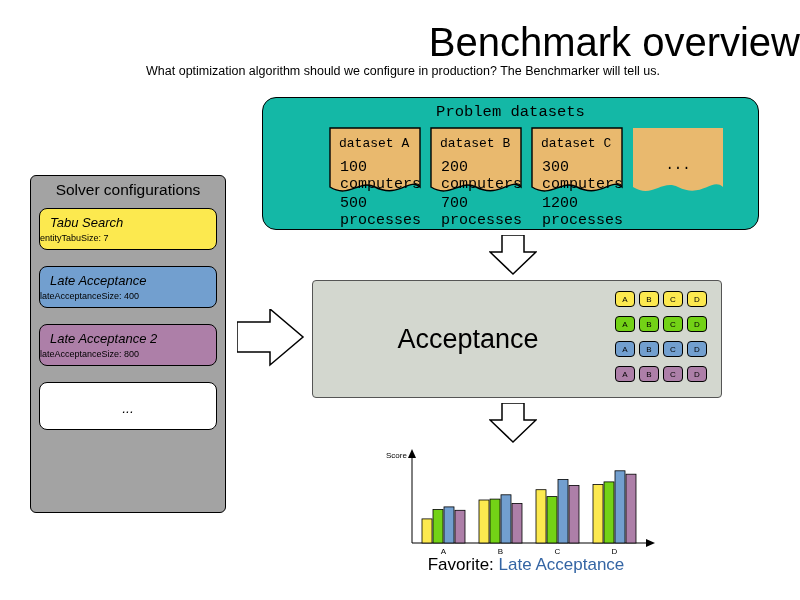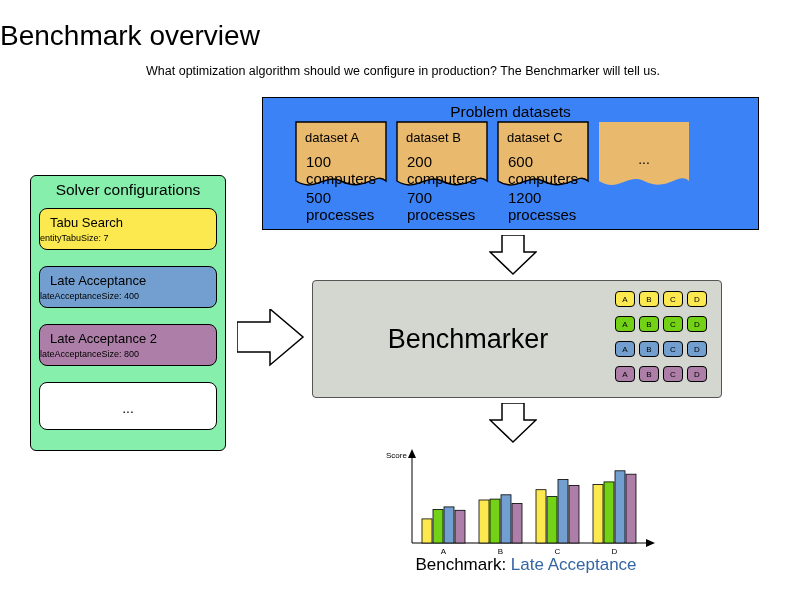--- a/index.html
+++ b/index.html
@@ -1,38 +1,38 @@
 <!DOCTYPE html>
 <html><head>
 <meta charset="utf-8">
 <style>
   html,body{margin:0;padding:0;background:#fff;}
   body{width:800px;height:600px;position:relative;font-family:"Liberation Sans",sans-serif;color:#000;overflow:hidden;}
 
   .abs{position:absolute;}
 
-  .page-title{left:0;right:0;top:20px;text-align:left;font-size:28px;}
+  .page-title{left:0;right:0;top:20px;text-align:right;font-size:40px;}
   .page-subtitle{left:0;right:0;top:64px;text-align:center;font-size:12.5px;margin-left:6px;}
 
   
-  .datasets-panel{left:262px;top:97px;width:497px;height:133px;border:1.5px solid #000;border-radius:0;background:#3b82f6;box-sizing:border-box;}
+  .datasets-panel{left:262px;top:97px;width:497px;height:133px;border:1.5px solid #000;border-radius:14px;background:#14b8a6;box-sizing:border-box;font-family:Liberation Mono, monospace;}
   .datasets-title{text-align:center;font-size:15.5px;margin-top:5px;}
-  .datasets-row{display:flex;gap:9px;justify-content:flex-start;padding-left:32px;}
+  .datasets-row{display:flex;gap:9px;justify-content:center;margin-top:6px;padding-left:32px;}
   .dataset-card{position:relative;width:92px;height:78px;}
   .card-shape{position:absolute;left:0;top:0;width:100%;height:100%;}
   .card-name{position:relative;font-size:13px;margin:9px 0 8px 10px;}
   .card-line{position:relative;font-size:15px;margin:2px 0 0 11px;}
   .dataset-card.etc .card-name{text-align:center;margin:30px 0 0 0;font-size:14px;}
 
   
-  .solvers-panel{left:30px;top:175px;width:196px;height:276px;border:1.5px solid #000;border-radius:6px;background:#86efac;box-sizing:border-box;}
+  .solvers-panel{left:30px;top:175px;width:196px;height:338px;border:1.5px solid #000;border-radius:6px;background:#a3a3a3;box-sizing:border-box;}
   .solvers-title{text-align:center;font-size:15.5px;margin-top:5px;}
   .solver-list{display:flex;flex-direction:column;gap:16px;padding:9px 8px 0;}
   .solver-item{border:1.5px solid #000;border-radius:8px;height:42px;box-sizing:border-box;padding-top:6px;background:#fff;}
-  .solver-name{font-size:13px;margin-left:10px;}
+  .solver-name{font-size:13px;margin-left:10px;font-style:italic;}
   .solver-detail{font-size:9px;margin-top:3px;}
   .solver-item.etc{height:48px;}
   .solver-item.etc .solver-name{text-align:center;margin:11px 0 0;font-size:14px;}
 
   
   .benchmarker-panel{left:312px;top:280px;width:410px;height:118px;background:#d3d7cf;border:1.5px solid #555;border-radius:4px;box-sizing:border-box;}
   .benchmarker-label{position:absolute;left:20px;top:0;height:100%;width:270px;display:flex;align-items:center;justify-content:center;font-size:27px;}
   .matrix{position:absolute;right:14px;top:10px;display:flex;flex-direction:column;gap:9px;}
   .matrix-row{display:flex;gap:4px;}
   .matrix-cell{width:20px;height:16px;border:1px solid #000;border-radius:4px;font-size:8px;display:flex;align-items:center;justify-content:center;box-sizing:border-box;}
@@ -66,21 +66,21 @@
       <div class="card-name">dataset B</div>
       <div class="card-line">200 computers</div>
       <div class="card-line">700 processes</div>
     </div>
 
     <div class="dataset-card">
       <svg class="card-shape" viewBox="0 0 92 78" preserveAspectRatio="none">
         <path d="M1,1 H91 V60 C80,50 70,72 46,60 C30,52 20,72 1,60 Z" fill="#e9b96e" stroke="#000" stroke-width="1.4"></path>
       </svg>
       <div class="card-name">dataset C</div>
-      <div class="card-line">600 computers</div>
+      <div class="card-line">300 computers</div>
       <div class="card-line">1200 processes</div>
     </div>
 
 
     <div class="dataset-card etc">
       <svg class="card-shape" viewBox="0 0 92 78" preserveAspectRatio="none">
         <path d="M1,1 H91 V60 C80,50 70,72 46,60 C30,52 20,72 1,60 Z" fill="#e9b96e" stroke="none"></path>
       </svg>
       <div class="card-name">...</div>
     </div>
@@ -119,21 +119,21 @@
   <polygon points="0,13 33,13 33,0 66,28 33,56 33,43 0,43" fill="#fff" stroke="#000" stroke-width="1.5"></polygon>
 </svg>
 <svg class="abs" style="left:489px;top:235px" width="48" height="41">
   <polygon points="13,0 35,0 35,17 47,17 24,39 1,17 13,17" fill="#fff" stroke="#000" stroke-width="1.5"></polygon>
 </svg>
 <svg class="abs" style="left:489px;top:403px" width="48" height="41">
   <polygon points="13,0 35,0 35,17 47,17 24,39 1,17 13,17" fill="#fff" stroke="#000" stroke-width="1.5"></polygon>
 </svg>
 
 <div class="abs benchmarker-panel">
-  <div class="benchmarker-label">Benchmarker</div>
+  <div class="benchmarker-label">Acceptance</div>
   <div class="matrix" id="benchmark-matrix">
       <div class="matrix-row">
         <div class="matrix-cell" style="background-color: rgb(252, 233, 79);">A</div>
         <div class="matrix-cell" style="background-color: rgb(252, 233, 79);">B</div>
         <div class="matrix-cell" style="background-color: rgb(252, 233, 79);">C</div>
         <div class="matrix-cell" style="background-color: rgb(252, 233, 79);">D</div>
       </div>
       <div class="matrix-row">
         <div class="matrix-cell" style="background-color: rgb(115, 210, 22);">A</div>
         <div class="matrix-cell" style="background-color: rgb(115, 210, 22);">B</div>
@@ -177,15 +177,15 @@
     <rect x="183" y="39.4" width="10" height="57.6" fill="#ad7fa8" stroke="#000" stroke-width="0.8"></rect>
     <text x="171.5" y="108" text-anchor="middle" font-size="8">C</text>
     <rect x="207" y="38.5" width="10" height="58.5" fill="#fce94f" stroke="#000" stroke-width="0.8"></rect>
     <rect x="218" y="35.9" width="10" height="61.1" fill="#73d216" stroke="#000" stroke-width="0.8"></rect>
     <rect x="229" y="24.8" width="10" height="72.2" fill="#729fcf" stroke="#000" stroke-width="0.8"></rect>
     <rect x="240" y="28.2" width="10" height="68.8" fill="#ad7fa8" stroke="#000" stroke-width="0.8"></rect>
     <text x="228.5" y="108" text-anchor="middle" font-size="8">D</text>
   </svg>
 
 <div class="abs favorite">
-  <span>Benchmark:</span>
+  <span>Favorite:</span>
   <span style="color: rgb(52, 101, 164);">Late Acceptance</span>
 </div>
 
 </body></html>

